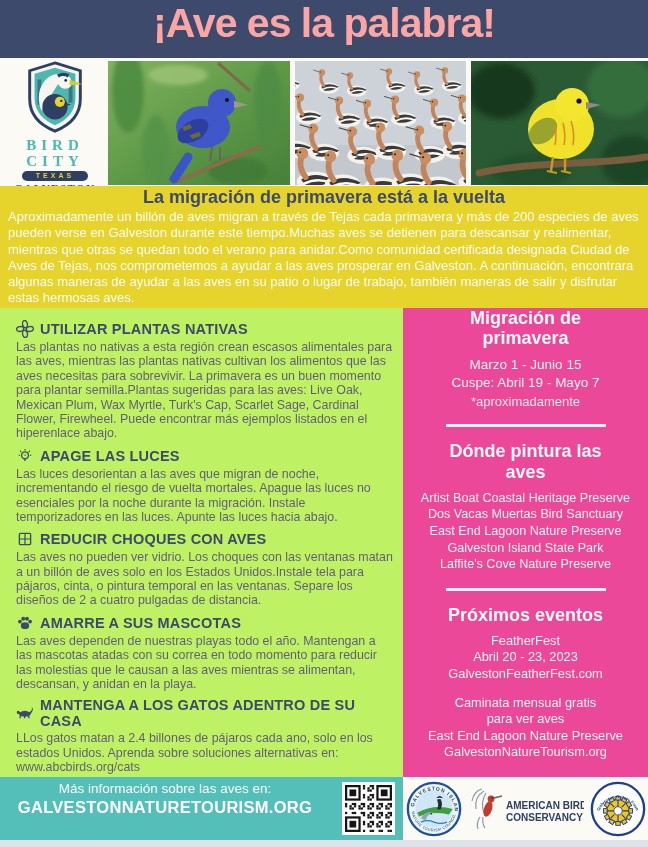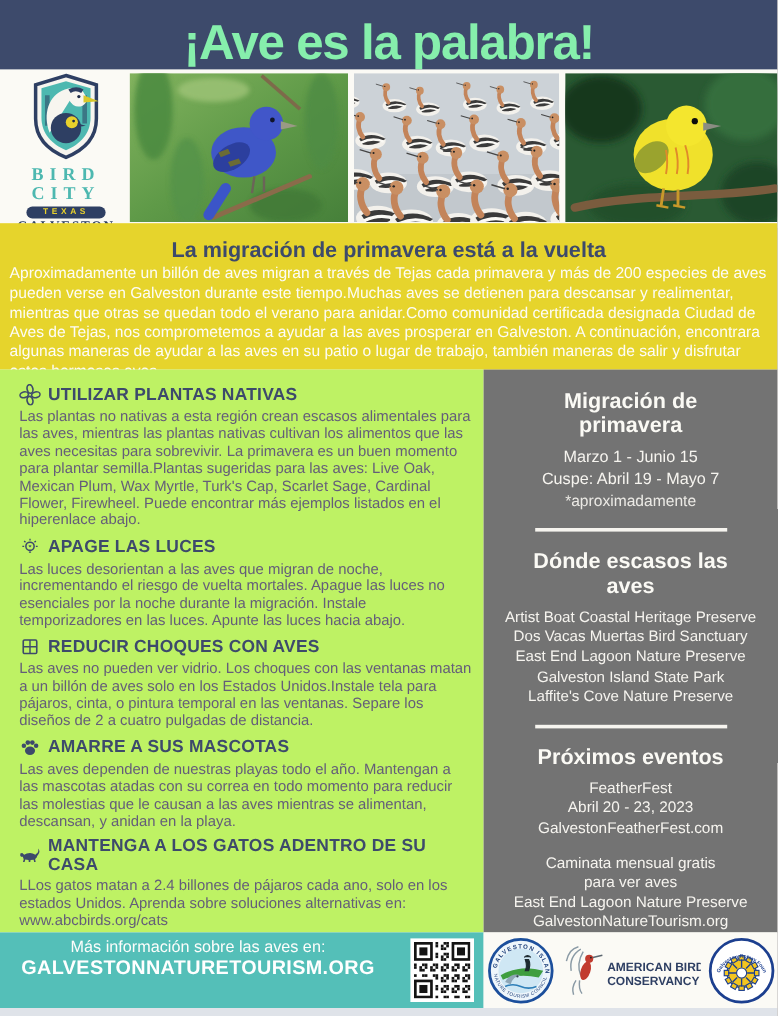--- a/index.html
+++ b/index.html
@@ -3,49 +3,49 @@
 <meta charset="utf-8">
 <style>
   * { margin:0; padding:0; box-sizing:border-box; }
   body { background:#888; font-family:"Liberation Sans", sans-serif; }
   #poster{ width:648px; height:847px; position:relative; background:#fbfaf5;
            overflow:hidden; margin:0 auto; }
 
   
   .hdr{ position:absolute; left:0; top:0; width:648px; height:58px;
         background:#3d4a6b; display:flex; align-items:flex-end; justify-content:center; }
-  .hdr h1{ color:#86efac; font-size:41px; font-weight:bold; letter-spacing:-1px;
-           line-height:1; padding-bottom:2px; }
+  .hdr h1{ color:#fca5a5; font-size:41px; font-weight:bold; letter-spacing:-1px;
+           line-height:1; padding-bottom:14px; }
 
   
   .photo-row{ position:absolute; left:0; top:58px; width:648px; height:132px; background:#fbfaf5; }
   .citylogo{ position:absolute; left:8px; top:2px; width:94px; height:124px; text-align:center; }
   .citylogo .word{ font-family:"Liberation Serif",serif; font-weight:bold; color:#4db8b0;
                    font-size:15px; letter-spacing:5px; line-height:1.05; }
   .citylogo .badge{ background:#2e3f63; color:#e8d12c; font-size:7px; font-weight:bold;
                     letter-spacing:3px; border-radius:5px; width:66px; margin:1px auto; padding:1px 0 2px; }
   .citylogo .city{ font-family:"Liberation Serif",serif; color:#2e3f63; font-weight:bold;
                    font-size:11px; letter-spacing:1.5px; margin-top:1px; }
   .photo{ position:absolute; top:3px; height:124px; }
   .photo svg{ display:block; }
 
   
   .intro{ position:absolute; left:0; top:186px; width:648px; height:122px; background:#e6d42c; }
-  .intro h2{ text-align:center; color:#3d4a6b; font-size:18px; font-weight:bold; padding-top:12px; }
+  .intro h2{ text-align:center; color:#3d4a6b; font-size:18px; font-weight:bold; padding-top:1px; }
   .intro p{ color:#fdfcf7; font-size:13px; line-height:1.25; padding:1px 8px 0 8px; }
 
   
   .main{ position:absolute; left:0; top:308px; width:648px; height:469px; display:flex; }
   .left{ width:403px; background:#bef264; padding:6px 10px 0 16px; overflow:hidden; }
   .section .head{ display:flex; align-items:center; gap:6px; margin:6px 0 2px; }
   .section .head .ttl{ color:#3d4a6b; font-weight:bold; font-size:14.5px; letter-spacing:.2px; }
   .section .bdy{ color:#645e79; font-size:12.4px; line-height:1.16; margin-bottom:4px; }
   .secicon{ width:18px; height:18px; flex:0 0 18px; }
 
-  .sidebar{ flex:1; background:#737373; color:#f6f4ef; text-align:center; padding-top:16px; }
+  .sidebar{ flex:1; background:#ec4899; color:#f6f4ef; text-align:center; }
   .sidebar h3{ font-size:18px; font-weight:bold; line-height:1.12; margin:0 auto 8px; max-width:185px; color:#fbfaf5; }
   .sb-line{ font-size:13.5px; line-height:1.3; }
   .sb-note{ font-size:13px; opacity:.92; margin-top:3px; }
   .sb-div{ width:160px; height:3px; background:#f6f4ef; border:0; margin:15px auto 14px; }
   .sb-item{ font-size:12.6px; line-height:1.32; }
   .ev-line{ font-size:12.8px; line-height:1.28; }
   .ev-gap{ height:13px; }
 
   
   .footer{ position:absolute; left:0; top:777px; width:648px; height:63px; }
@@ -451,21 +451,21 @@
     </div>
 
     <div class="sidebar">
       <h3>Migración de primavera</h3>
       <div class="sb-line">Marzo 1 - Junio 15</div>
       <div class="sb-line">Cuspe: Abril 19 - Mayo 7</div>
       <div class="sb-note">*aproximadamente</div>
 
       <hr class="sb-div">
 
-      <h3>Dónde escasos las aves</h3>
+      <h3>Dónde pintura las aves</h3>
       <div class="sb-item">Artist Boat Coastal Heritage Preserve</div>
       <div class="sb-item">Dos Vacas Muertas Bird Sanctuary</div>
       <div class="sb-item">East End Lagoon Nature Preserve</div>
       <div class="sb-item">Galveston Island State Park</div>
       <div class="sb-item">Laffite's Cove Nature Preserve</div>
 
       <hr class="sb-div">
 
       <h3 style="max-width:220px">Próximos eventos</h3>
       <div class="ev-line">FeatherFest</div>

